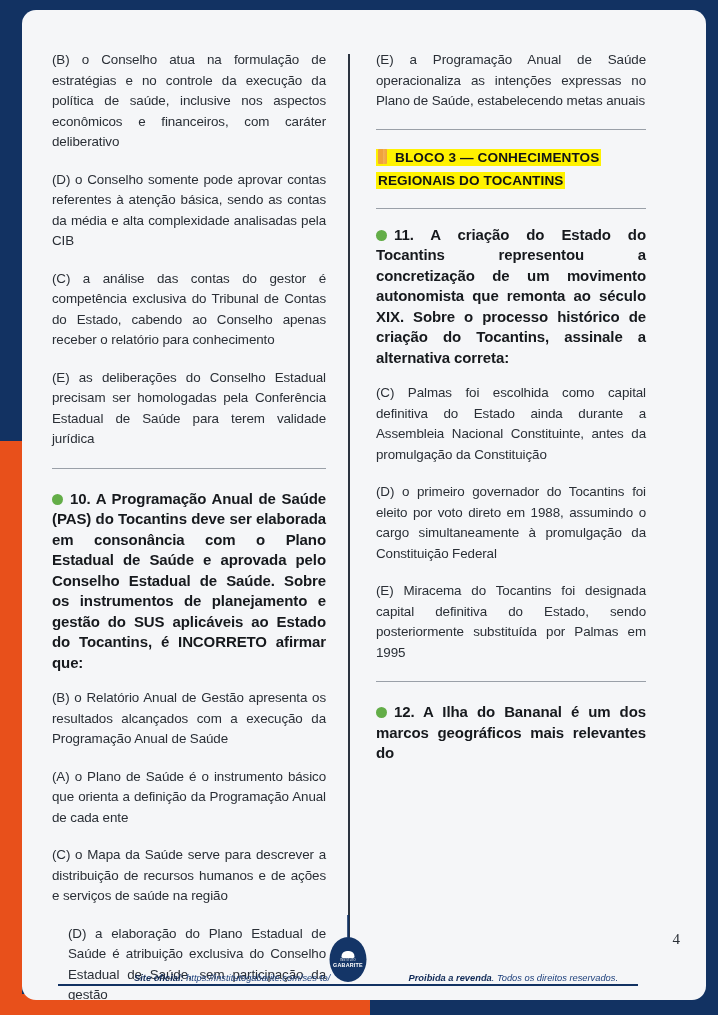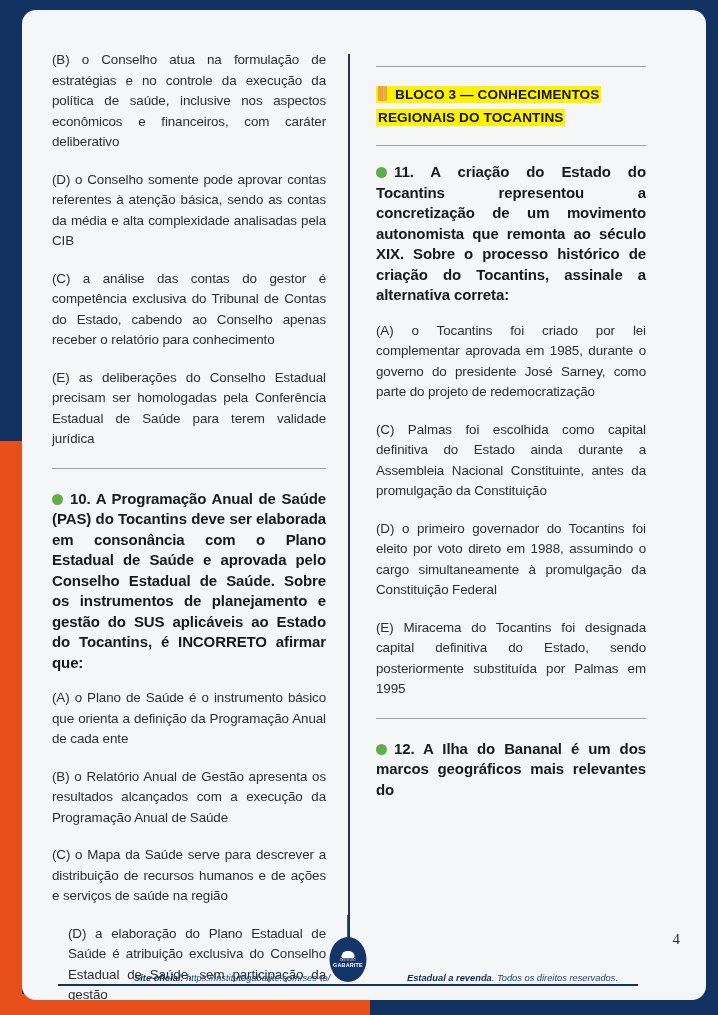--- a/index.html
+++ b/index.html
@@ -258,43 +258,43 @@
 
           <p class="q">(B) o Conselho atua na formulação de estratégias e no controle da execução da política de saúde, inclusive nos aspectos econômicos e financeiros, com caráter deliberativo</p>
           <p class="q">(D) o Conselho somente pode aprovar contas referentes à atenção básica, sendo as contas da média e alta complexidade analisadas pela CIB</p>
           <p class="q">(C) a análise das contas do gestor é competência exclusiva do Tribunal de Contas do Estado, cabendo ao Conselho apenas receber o relatório para conhecimento</p>
           <p class="q">(E) as deliberações do Conselho Estadual precisam ser homologadas pela Conferência Estadual de Saúde para terem validade jurídica</p>
 
           <hr class="sep">
 
           <p class="stem"><span class="bullet"></span><span>10. A Programação Anual de Saúde (PAS) do Tocantins deve ser elaborada em consonância com o Plano Estadual de Saúde e aprovada pelo Conselho Estadual de Saúde. Sobre os instrumentos de planejamento e gestão do SUS aplicáveis ao Estado do Tocantins, é INCORRETO afirmar que:</span></p>
 
+          <p class="q">(B) o Relatório Anual de Gestão apresenta os resultados alcançados com a execução da Programação Anual de Saúde</p>
           <p class="q">(A) o Plano de Saúde é o instrumento básico que orienta a definição da Programação Anual de cada ente</p>
-          <p class="q">(B) o Relatório Anual de Gestão apresenta os resultados alcançados com a execução da Programação Anual de Saúde</p>
           <p class="q">(C) o Mapa da Saúde serve para descrever a distribuição de recursos humanos e de ações e serviços de saúde na região</p>
           <p class="q">(D) a elaboração do Plano Estadual de Saúde é atribuição exclusiva do Conselho Estadual de Saúde, sem participação da gestão</p>
 
         </div>
 
         <div class="col-divider"></div>
 
         <div class="col col-right">
 
+          <p class="q">(E) a Programação Anual de Saúde operacionaliza as intenções expressas no Plano de Saúde, estabelecendo metas anuais</p>
 
           <hr class="sep tight">
 
           <div class="bloco-wrap">
             <span class="bloco"><span class="book-icon"></span><span>BLOCO 3 — CONHECIMENTOS REGIONAIS DO TOCANTINS</span></span>
           </div>
 
           <hr class="sep tight">
 
           <p class="stem"><span class="bullet"></span><span>11. A criação do Estado do Tocantins representou a concretização de um movimento autonomista que remonta ao século XIX. Sobre o processo histórico de criação do Tocantins, assinale a alternativa correta:</span></p>
 
-          <p class="q">(A) o Tocantins foi criado por lei complementar aprovada em 1985, durante o governo do presidente José Sarney, como parte do projeto de redemocratização</p>
           <p class="q">(C) Palmas foi escolhida como capital definitiva do Estado ainda durante a Assembleia Nacional Constituinte, antes da promulgação da Constituição</p>
           <p class="q">(D) o primeiro governador do Tocantins foi eleito por voto direto em 1988, assumindo o cargo simultaneamente à promulgação da Constituição Federal</p>
           <p class="q">(E) Miracema do Tocantins foi designada capital definitiva do Estado, sendo posteriormente substituída por Palmas em 1995</p>
 
           <hr class="sep">
 
           <p class="stem"><span class="bullet"></span><span>12. A Ilha do Bananal é um dos marcos geográficos mais relevantes do</span></p>
 
         </div>
       </div>
@@ -304,17 +304,17 @@
 
     <div class="footer">
       <div class="footer-line"></div>
       <div class="logo-stem"></div>
       <div class="logo-badge">
         <div class="logo-mark"></div>
         <div class="logo-sub">INSTITUTO</div>
         <div class="logo-text">GABARITE</div>
       </div>
       <div class="footer-left"><b>Site oficial:</b><span> https://institutogabarite.com/ses-to/</span></div>
-      <div class="footer-right"><b>Estadual a revenda</b><span>. Todos os direitos reservados.</span></div>
+      <div class="footer-right"><b>Proibida a revenda</b><span>. Todos os direitos reservados.</span></div>
     </div>
 
   </div>
 </div>
 
 </body></html>

